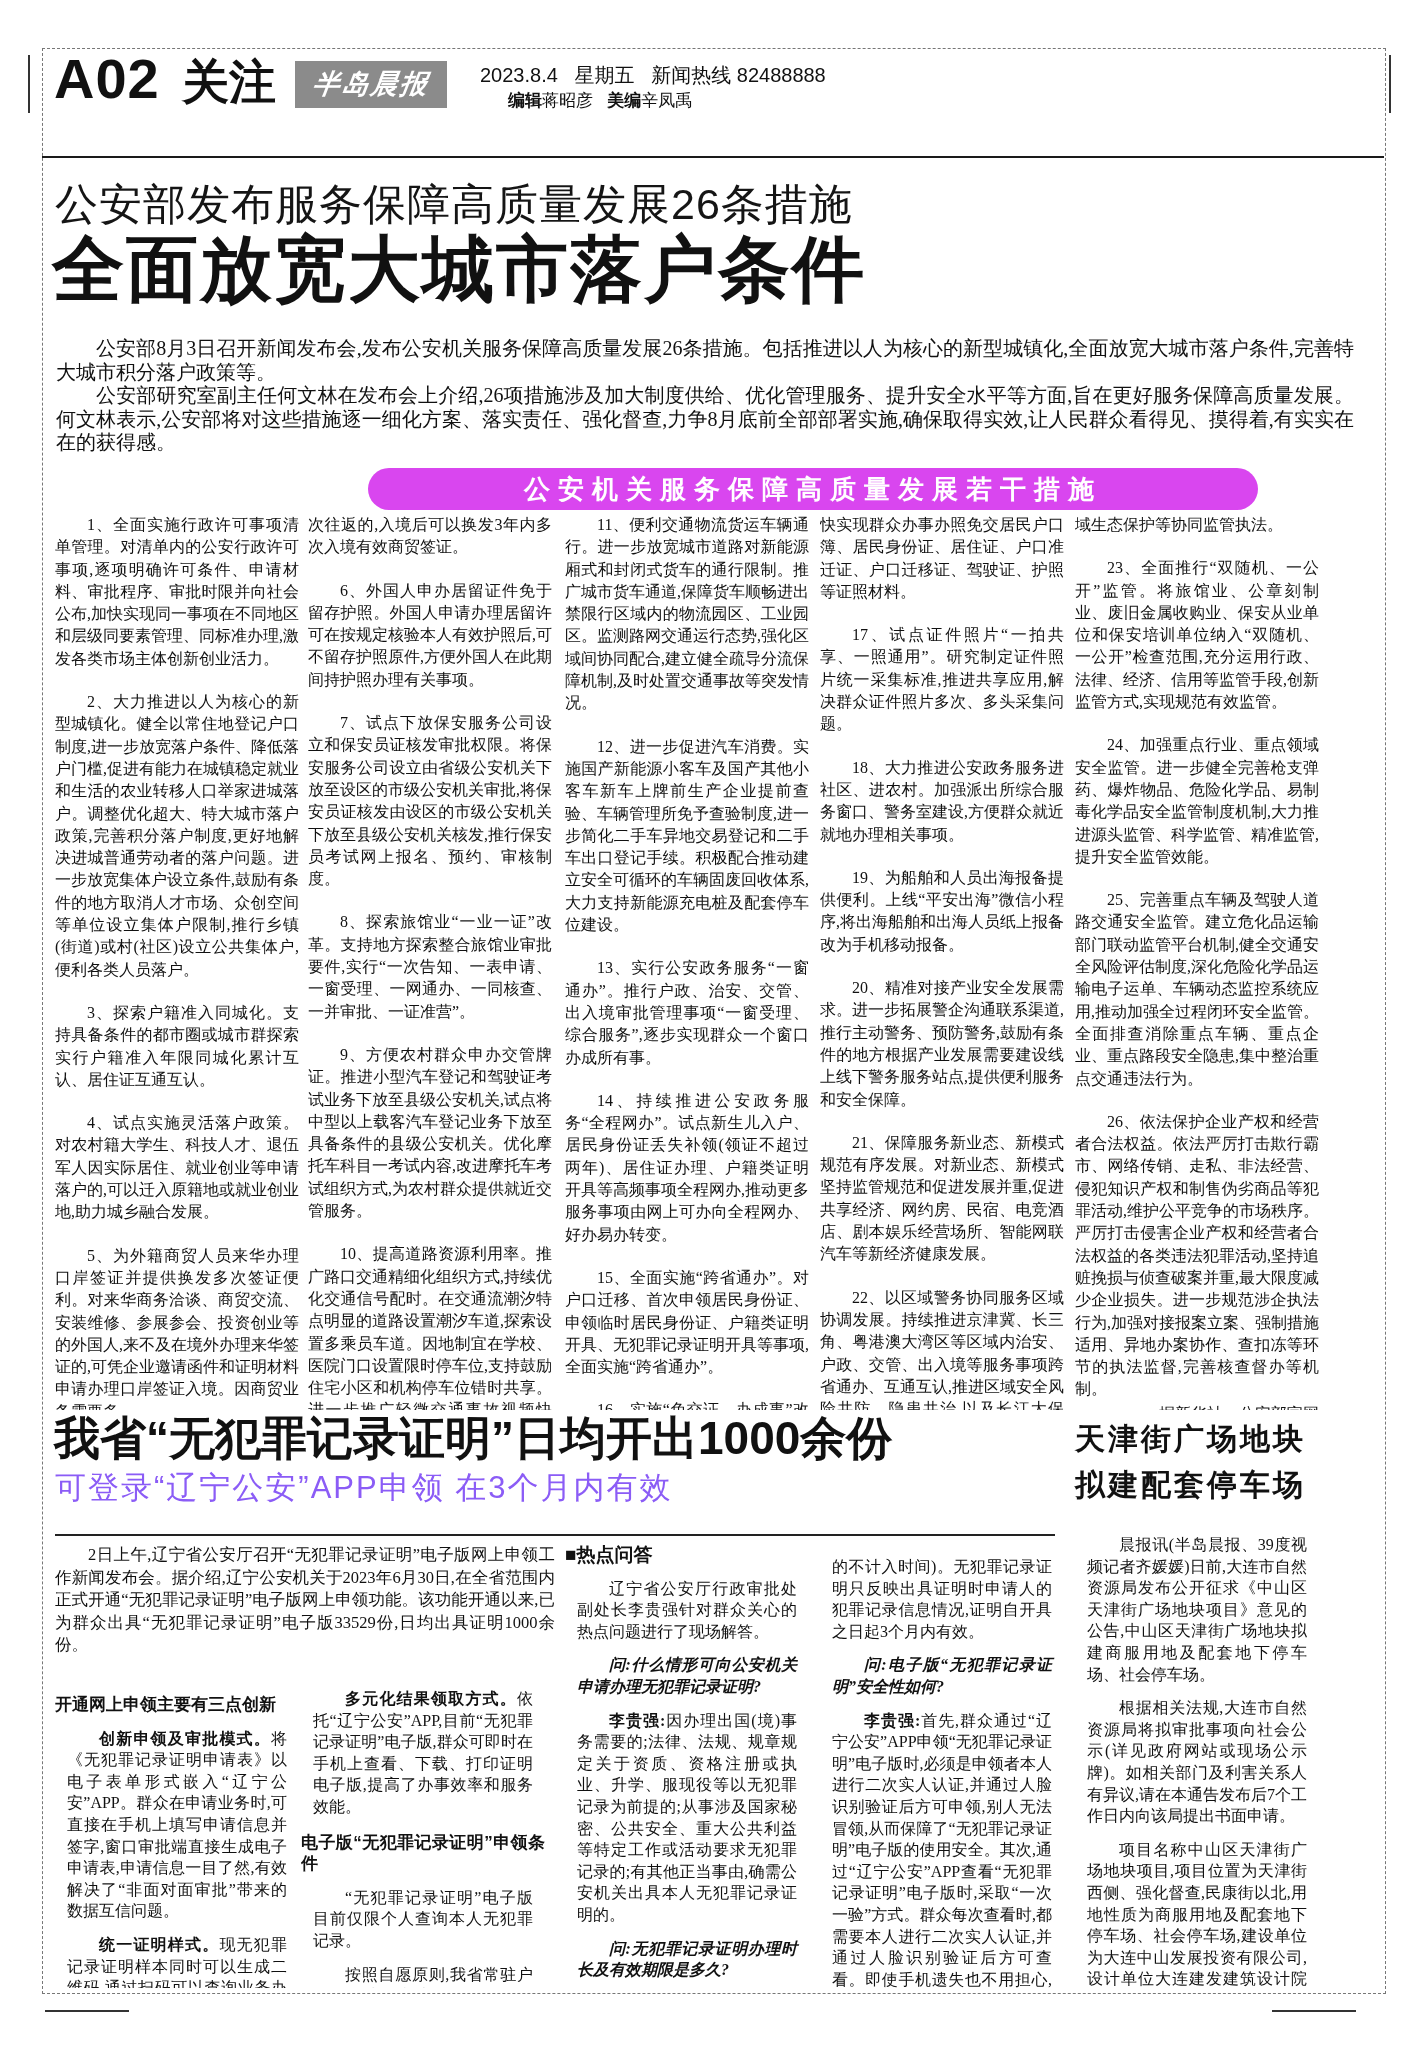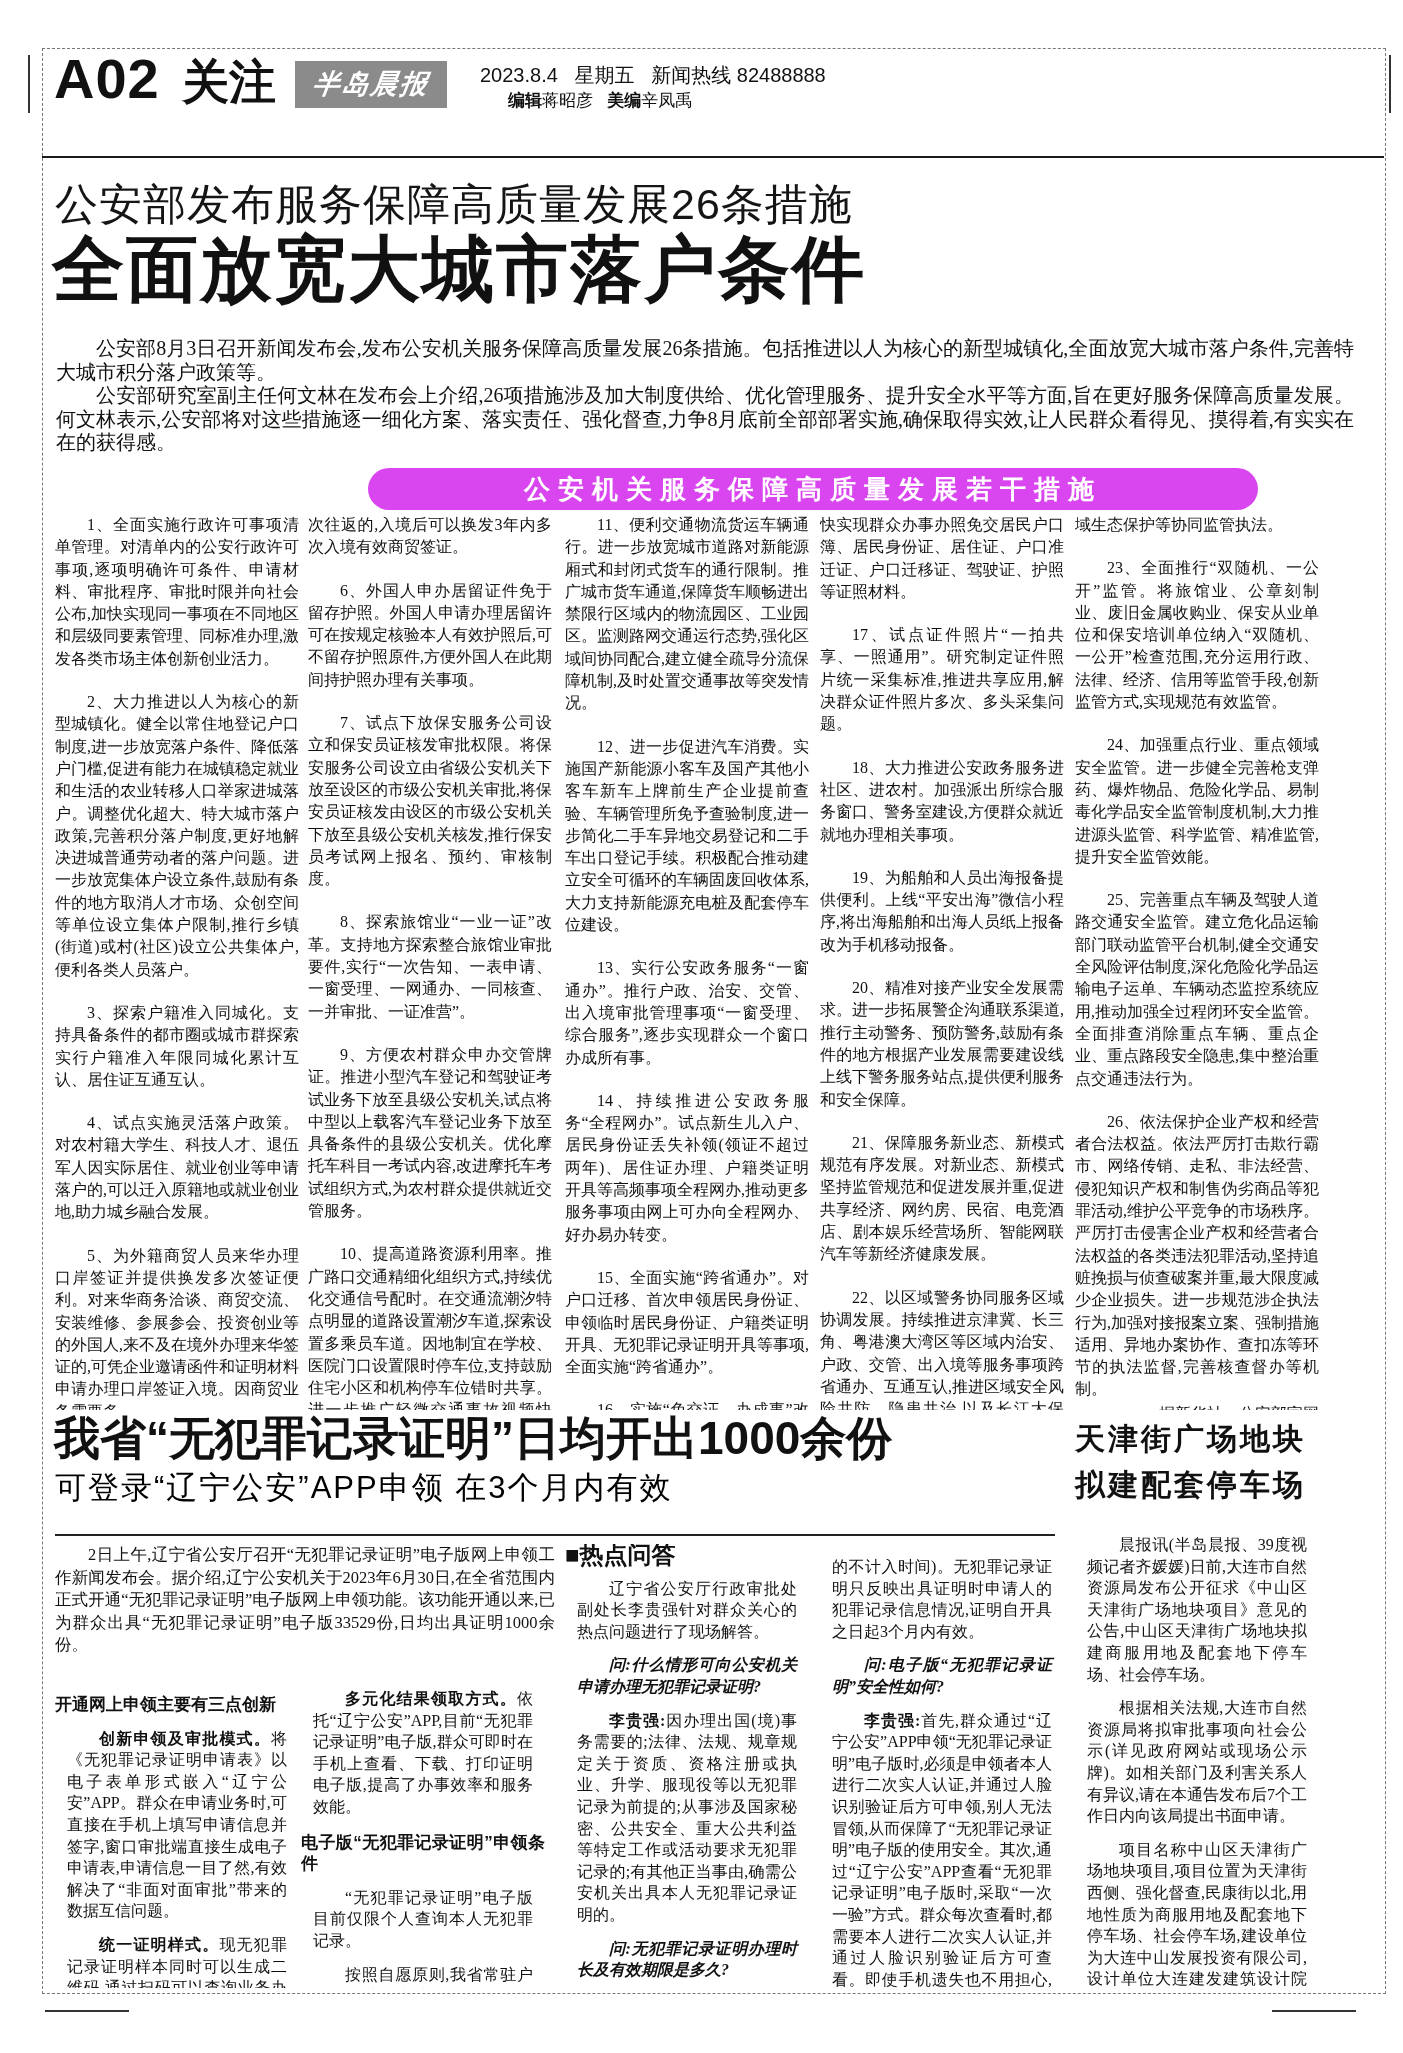--- a/index.html
+++ b/index.html
@@ -39,37 +39,37 @@
         font:400 16px/22.3px "Liberation Serif",serif;text-align:justify;}
   #mc1{left:55px}#mc2{left:308px}#mc3{left:565px}#mc4{left:820px}#mc5{left:1075px}
   .mcol p{margin:21px 0 0;text-indent:2em;}
   .mcol p:first-child{margin-top:0;}
   .mcol p.cont{text-indent:0;margin-top:0;}
   .mcol p.attr{text-align:right;text-indent:0;margin-top:2px;}
 
   
   .bhead{position:absolute;left:54px;top:1412px;font:900 46px/52px "Liberation Sans",sans-serif;white-space:nowrap;}
   .bsub{position:absolute;left:55px;top:1470px;font:400 31px/36px "Liberation Sans",sans-serif;
-        letter-spacing:2px;color:#000000;white-space:nowrap;}
+        letter-spacing:2px;color:#8b5cf6;white-space:nowrap;}
   .brule{position:absolute;left:55px;top:1534px;width:1000px;height:2px;background:#222;}
   .blead{position:absolute;left:55px;top:1544px;width:500px;font:400 16.5px/22.5px "Liberation Serif",serif;
          text-align:justify;}
   .blead p{margin:0;text-indent:2em;}
   .bcol{position:absolute;width:244px;overflow:hidden;font:400 16px/21.6px "Liberation Serif",serif;text-align:justify;}
   #bc1{left:55px;top:1660px;height:328px}
   #bc2{left:301px;top:1676px;height:312px}
   #bc3{left:565px;top:1544px;height:446px}
   #bc4{left:820px;top:1544px;height:446px}
   #bc5{left:1075px;top:1522px;height:466px}
   .bcol p{margin:12px;text-indent:2em;}
   .bcol p.cont{text-indent:0;}
   .xhead{font-family:"Liberation Sans",sans-serif;font-weight:700;text-indent:0 !important;font-size:17px;}
   #bc1 .xhead{margin:34px 0 10px;}
   #bc2 .xhead{margin:14px 0 10px;}
-  #bc3 .xhead{margin:0 0 6px;font-size:24px;}
+  #bc3 .xhead{margin:0 0 6px;font-size:19px;}
   .q{font-style:italic;font-weight:600;}
   .byline{float:right;padding-left:1em;}
 
   
   .phead{position:absolute;left:1075px;top:1416px;font:900 30px/46px "Liberation Sans",sans-serif;letter-spacing:3px;}
 </style>
 </head>
 <body>
 
 <div class="page">

